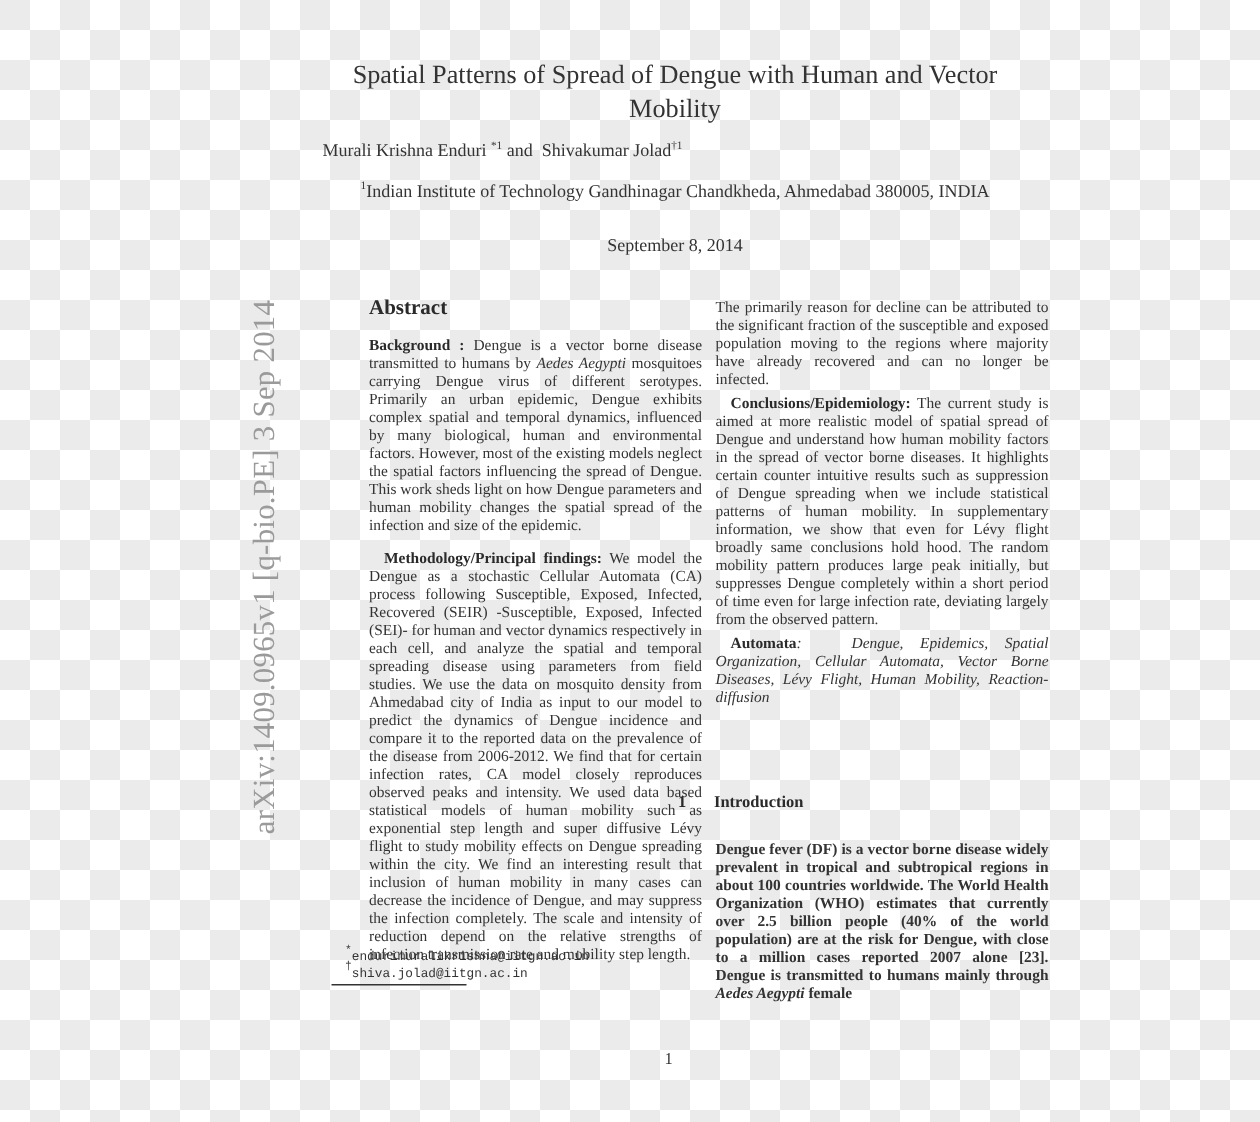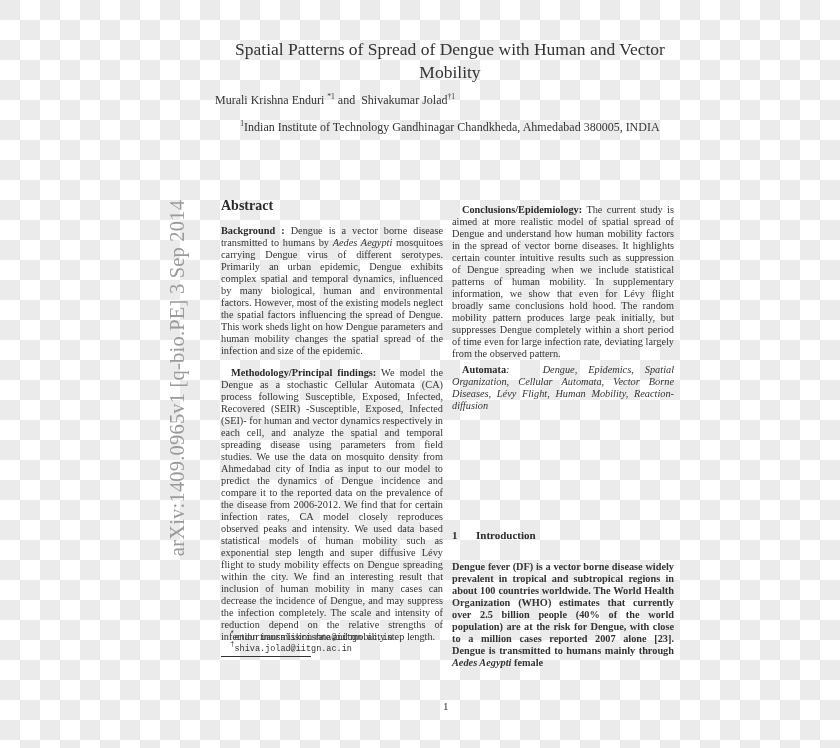--- a/index.html
+++ b/index.html
@@ -38,21 +38,21 @@
   sup { font-size: 7.5px; vertical-align: 5px; line-height: 0; }
   .side-stamp {
     position: absolute; left: 177px; top: 378px;
     transform: translate(-50%, -50%) rotate(-90deg);
     font-family: "Liberation Serif", serif; font-size: 20.5px;
     color: #9a9a9a; white-space: nowrap; letter-spacing: 0.2px;
   }
   .col {
     position: absolute; font-family: "Liberation Serif", serif;
     font-size: 10.3px; line-height: 12px; color: #333;
-    text-align: justify; hyphens: manual;
+    text-align: justify; hyphens: manual; padding-left: 25px;
   }
   .col-left { left: 221px; width: 222px; top: 197px; }
   .col-right { left: 452px; width: 222px; top: 200px; }
   .section-head {
     font-weight: bold; font-size: 14px; line-height: 18px; color: #2a2a2a;
     margin: 0 0 10px 0;
   }
   .para { margin: 0; }
   .para.indent { text-indent: 10px; }
   .gap { height: 10px; }
@@ -87,20 +87,21 @@
     <span>Murali Krishna Enduri</span>
     <sup>*1</sup>
     <span>and</span>
     &nbsp;<span>Shivakumar Jolad</span><sup>†1</sup>
   </div>
 
   <div class="affil">
     <sup>1</sup><span>Indian Institute of Technology Gandhinagar Chandkheda, Ahmedabad 380005, INDIA</span>
   </div>
 
+  <div class="date">September 8, 2014</div>
 
   <div class="side-stamp">arXiv:1409.0965v1  [q-bio.PE]  3 Sep 2014</div>
 
   <div class="col col-left">
     <div class="section-head">Abstract</div>
     <p class="para">
       <b>Background :</b>
       <span>Dengue is a vector borne disease transmitted to humans by </span><i>Aedes Aegypti</i><span> mosquitoes carrying Dengue virus of different serotypes. Primarily an urban epidemic, Dengue exhibits complex spatial and temporal dynamics, influenced by many biological, human and environmental factors. However, most of the existing models neglect the spatial factors influencing the spread of Dengue. This work sheds light on how Dengue parameters and human mobility changes the spatial spread of the infection and size of the epidemic.</span>
     </p>
     <div class="gap"></div>
@@ -110,20 +111,21 @@
     </p>
   </div>
 
   <div class="footnote-rule"></div>
   <div class="footnotes">
     <div><sup>*</sup><span>endurimuralikrishna@iitgn.ac.in</span></div>
     <div><sup>†</sup><span>shiva.jolad@iitgn.ac.in</span></div>
   </div>
 
   <div class="col col-right">
+    <div id="method-cont" class="para" style="text-align: justify;">The primarily reason for decline can be attributed to the significant fraction of the susceptible and exposed population moving to the regions where majority have already recovered and can no longer be infected.</div>
     <div class="gap-s"></div>
     <p class="para indent">
       <b>Conclusions/Epidemiology:</b>
       <span>The current study is aimed at more realistic model of spatial spread of Dengue and understand how human mobility factors in the spread of vector borne diseases. It highlights certain counter intuitive results such as suppression of Dengue spreading when we include statistical patterns of human mobility. In supplementary information, we show that even for Lévy flight broadly same conclusions hold hood. The random mobility pattern produces large peak initially, but suppresses Dengue completely within a short period of time even for large infection rate, deviating largely from the observed pattern.</span>
     </p>
     <div class="gap-s"></div>
     <p class="para indent">
       <b>Automata</b><i>:</i>&nbsp;&nbsp;
       <i>Dengue, Epidemics, Spatial Organization, Cellular Automata, Vector Borne Diseases, Lévy Flight, Human Mobility, Reaction-diffusion</i>
     </p>

